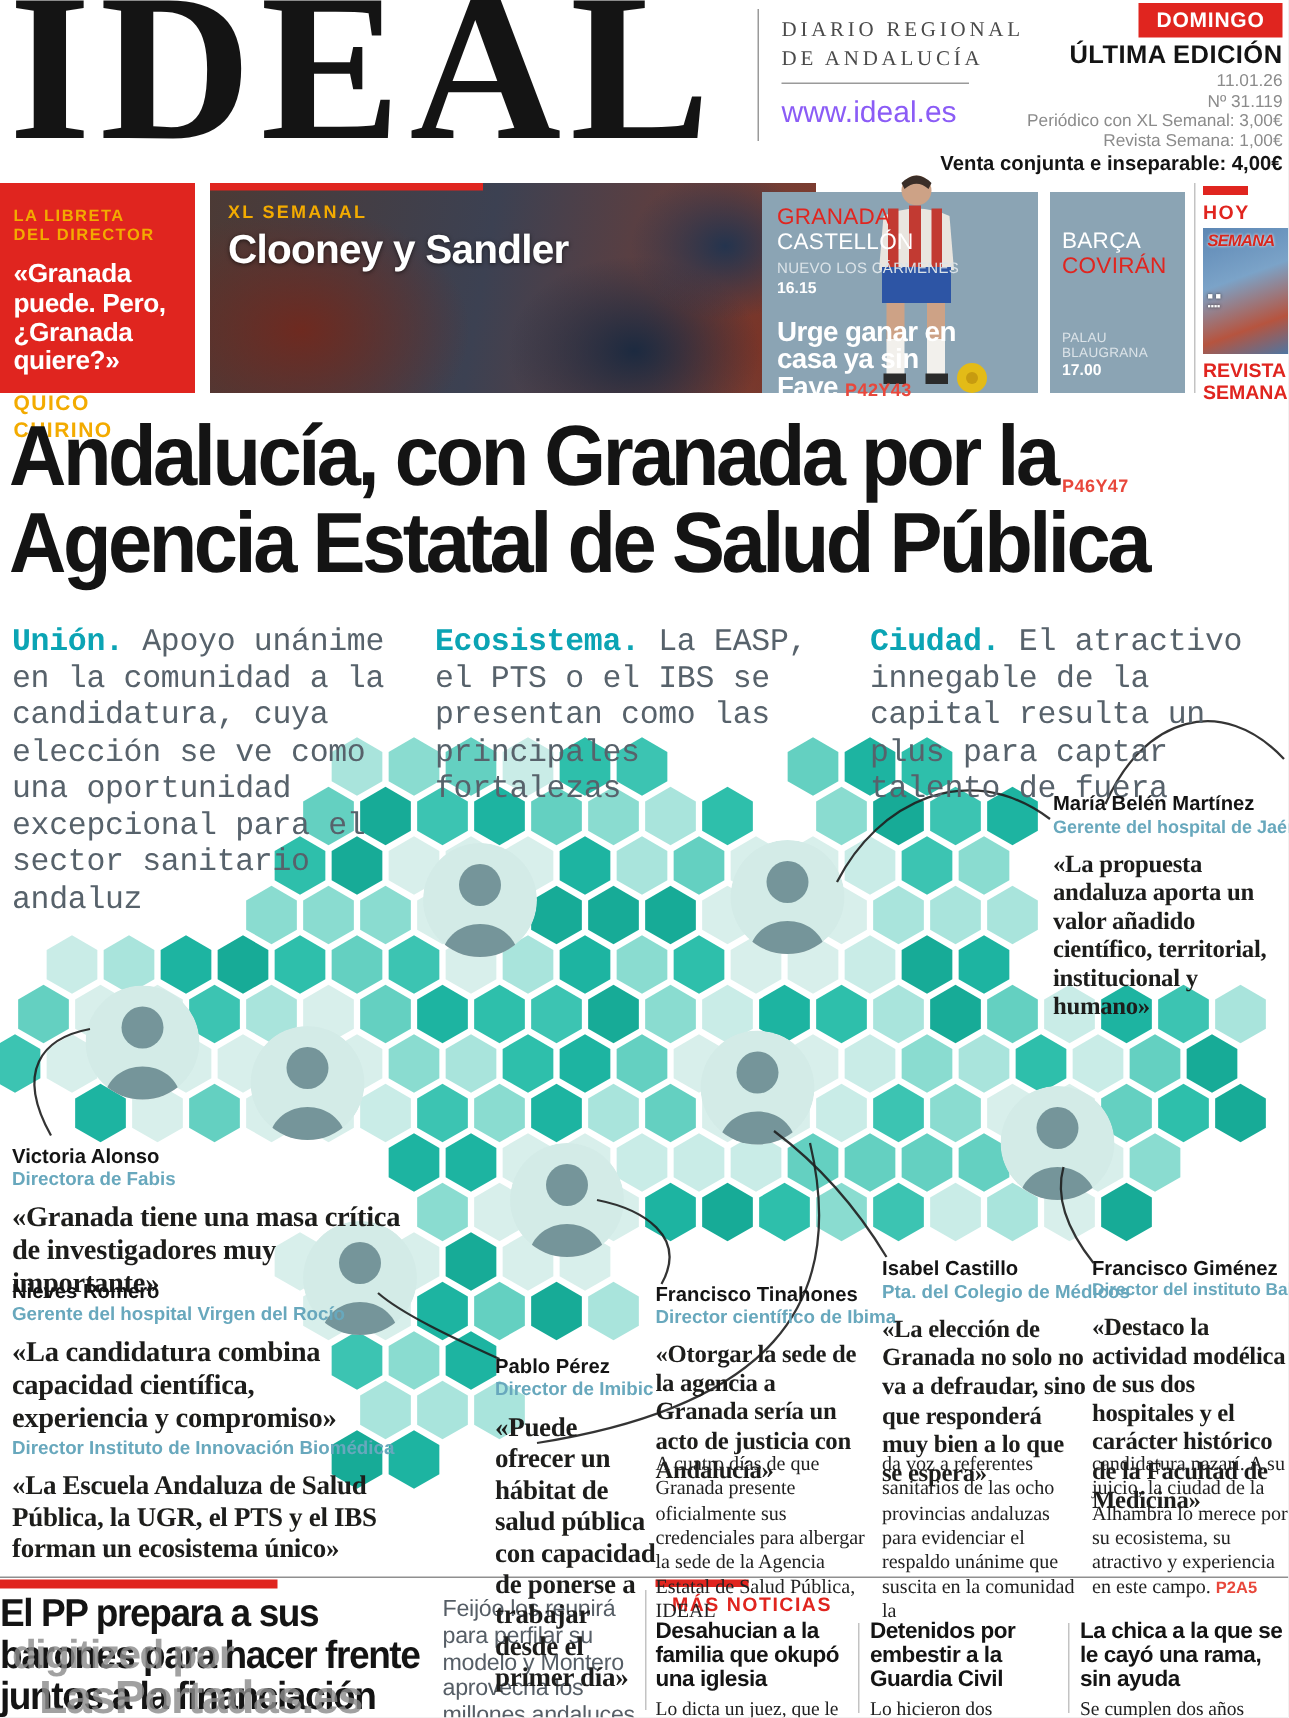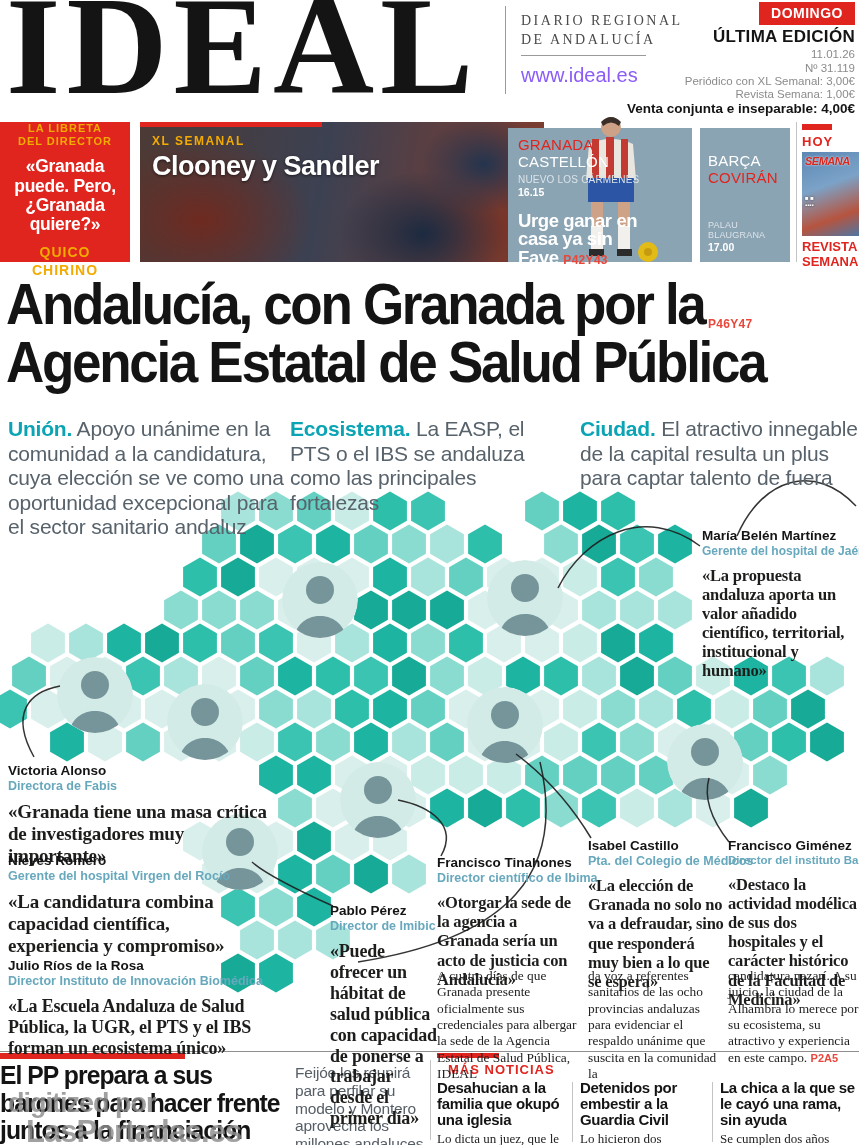--- a/index.html
+++ b/index.html
@@ -19,21 +19,21 @@
            letter-spacing:2.5px;color:#4a4a4a;line-height:1.35;}
   .tagrule{left:521px;top:55px;width:125px;height:1px;background:#9a9a9a;}
   .website{left:521px;top:64px;font-size:20px;font-weight:400;color:#8b5cf6;}
   .daybox{right:4px;top:2px;background:var(--red);color:#fff;font-size:14px;font-weight:700;
           padding:3px 12px 4px;letter-spacing:.5px;}
   .edition{right:4px;top:27px;font-size:17px;font-weight:700;color:#141414;letter-spacing:.3px;}
   .hmeta{right:4px;text-align:right;font-size:11.5px;color:var(--gray);line-height:1.15;}
   .hmeta-b{right:4px;text-align:right;font-size:13.5px;font-weight:700;color:#141414;}
 
   
-  .dirbox{left:0;top:122px;width:130px;height:140px;background:var(--red);padding:0 9px;text-align:center;}
+  .dirbox{left:0;top:122px;width:130px;height:140px;background:var(--red);padding:16px 9px;}
   .dirlabel{color:var(--yellow);font-size:11px;font-weight:700;letter-spacing:1px;line-height:1.2;}
   .dirquote{margin-top:9px;color:#fff;font-size:17.5px;font-weight:700;line-height:1.1;letter-spacing:-.3px;}
   .dirauthor{margin-top:10px;color:var(--yellow);font-size:14px;font-weight:700;letter-spacing:1px;line-height:1.25;}
   .dirpage{margin-top:4px;color:#fff;font-size:10.5px;font-weight:700;}
   .xlbox{left:140px;top:122px;width:404px;height:140px;padding:8px 12px;overflow:hidden;
          background:
            radial-gradient(90px 70px at 85% 30%,#24344e 0%,rgba(36,52,78,0) 70%),
            radial-gradient(120px 90px at 70% 80%,#1c2a40 0%,rgba(28,42,64,0) 70%),
            radial-gradient(150px 110px at 15% 70%,#6e2a20 0%,rgba(110,42,32,0) 75%),
            radial-gradient(140px 90px at 95% 75%,#7a3326 0%,rgba(122,51,38,0) 70%),
@@ -57,21 +57,21 @@
          padding:3px;overflow:hidden;}
   .coverlogo{color:#d8271e;font-size:11px;font-weight:700;font-style:italic;letter-spacing:-.5px;
              text-shadow:0 0 2px #fff;}
   .covertxt{color:#fff;font-size:6px;line-height:1.2;margin-top:28px;text-shadow:0 0 2px #333;}
   .revista{left:802px;top:240px;color:var(--red);font-size:13px;font-weight:700;line-height:1.15;}
 
   
   .headline{left:6px;top:276px;width:930px;color:#141414;font-weight:800;
             font-size:57px;line-height:1.01;letter-spacing:-2.5px;
             transform:scaleX(.93);transform-origin:left top;}
-  .deck{top:417px;font-size:21px;line-height:1.17;color:#57626b;letter-spacing:-.2px;}
+  .deck{top:417px;font-size:21px;line-height:1.17;color:#57626b;letter-spacing:-.2px;font-family:Liberation Mono, monospace;}
   .deck b{color:var(--teal);font-weight:700;}
 
   
   .name{font-size:13.5px;font-weight:700;color:#141414;line-height:1.2;white-space:nowrap;}
   .jobtitle{font-size:12.5px;font-weight:700;color:var(--ttl);line-height:1.2;white-space:nowrap;}
   .quote{font-family:"Liberation Serif",serif;font-weight:700;color:#1d1d1b;margin-top:7px;
          line-height:1.16;letter-spacing:-.2px;}
   .q19{font-size:19px;} .q17{font-size:16.5px;}
   .bodycol{font-family:"Liberation Serif",serif;font-size:13.4px;line-height:1.22;color:#222;
            text-align:left;}
@@ -444,21 +444,21 @@
 
   <h1 class="abs headline">
     <div>Andalucía, con Granada por la</div>
     <div>Agencia Estatal de Salud Pública</div>
   </h1>
 
   <div class="abs deck" style="left:8px;width:276px;">
     <b>Unión.</b><span> Apoyo unánime en la comunidad a la candidatura, cuya elección se ve como una oportunidad excepcional para el sector sanitario andaluz</span>
   </div>
   <div class="abs deck" style="left:290px;width:272px;">
-    <b>Ecosistema.</b><span> La EASP, el PTS o el IBS se andaluza como las principales fortalezas</span>
+    <b>Ecosistema.</b><span> La EASP, el PTS o el IBS se presentan como las principales fortalezas</span>
   </div>
   <div class="abs deck" style="left:580px;width:278px;">
     <b>Ciudad.</b><span> El atractivo innegable de la capital resulta un plus para captar talento de fuera</span>
   </div>
 
   <div class="abs" style="left:702px;top:528px;width:157px;z-index:2;">
     <div class="name">María Belén Martínez</div>
     <div class="jobtitle" style="font-size:12px;">Gerente del hospital de Jaén</div>
     <div class="quote q17">«La propuesta andaluza aporta un valor añadido científico, territorial, institucional y humano»</div>
   </div>
@@ -469,21 +469,20 @@
     <div class="quote q19">«Granada tiene una masa crítica de investigadores muy importante»</div>
   </div>
 
   <div class="abs" style="left:8px;top:853px;width:252px;z-index:2;">
     <div class="name">Nieves Romero</div>
     <div class="jobtitle">Gerente del hospital Virgen del Rocío</div>
     <div class="quote q19">«La candidatura combina capacidad científica, experiencia y compromiso»</div>
   </div>
 
   <div class="abs" style="left:8px;top:958px;width:280px;z-index:2;">
-    <div class="name">Julio Ríos de la Rosa</div>
     <div class="jobtitle">Director Instituto de Innovación Biomédica</div>
     <div class="quote" style="font-size:18px;">«La Escuela Andaluza de Salud Pública, la UGR, el PTS y el IBS forman un ecosistema único»</div>
   </div>
 
   <div class="abs" style="left:330px;top:903px;width:108px;z-index:2;">
     <div class="name">Pablo Pérez</div>
     <div class="jobtitle">Director de Imibic</div>
     <div class="quote" style="font-size:18px;">«Puede ofrecer un hábitat de salud pública con capacidad de ponerse a trabajar desde el primer día»</div>
   </div>
 

